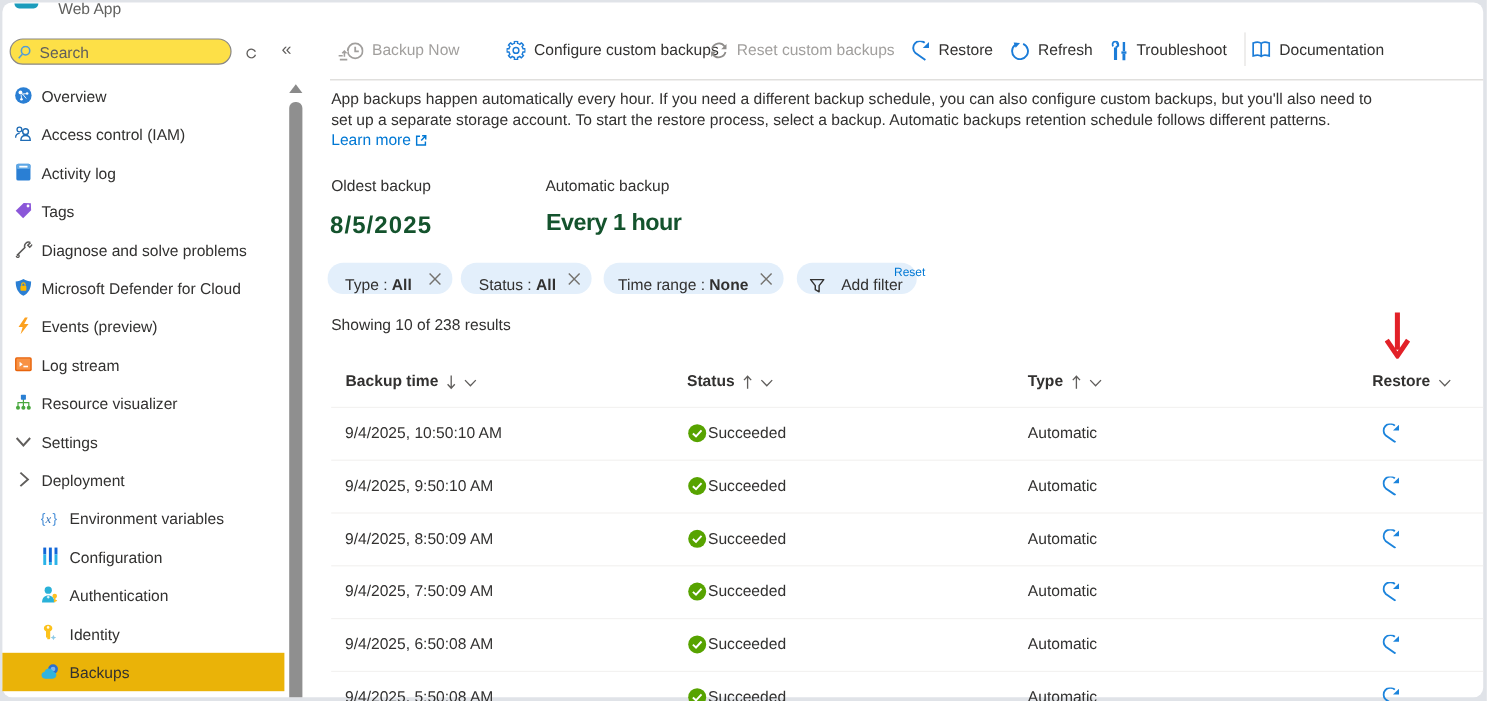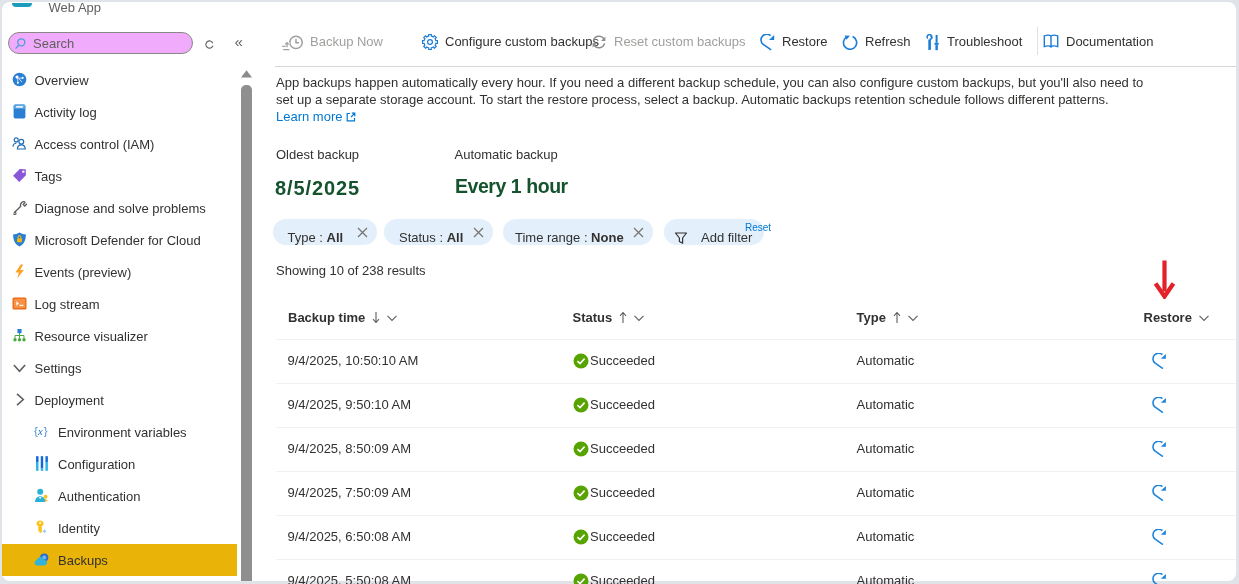--- a/index.html
+++ b/index.html
@@ -7,21 +7,21 @@
   body { background:#e0e3e8; font-family:"Liberation Sans", sans-serif; color:#323130; }
   .card { position:absolute; left:2px; top:2px; width:1234px; height:579px;
           background:#fff; border-radius:8px; }
   .abs { position:absolute; }
   svg { display:block; }
   
   .appico { position:absolute; left:12px; top:2.5px; width:20px; height:4.5px;
             background:#1b9cbc; border-radius:0 0 9px 9px; }
   .appname { position:absolute; left:48.5px; top:0px; font-size:13px; color:#60605e; }
   .search { position:absolute; left:8px; top:31.5px; width:185px; height:22.5px;
-            border:1px solid #8a8886; border-radius:11px; background:#f0abfc; }
+            border:1px solid #8a8886; border-radius:11px; background:#fde047; }
   .search .stx { position:absolute; left:24px; top:3.5px; font-size:13px; color:#605e5c; }
   .collapse { position:absolute; left:234.5px; top:32.5px; font-size:15px; color:#605e5c; }
   .nav { position:absolute; left:2px; top:63.5px; width:235px; }
   .nav .it { position:relative; height:32px; }
   .nav .it .ic { position:absolute; left:10px; top:8px; width:15px; height:15px; }
   .nav .it .ic svg { width:15px; height:15px; }
   .nav .it .lb { position:absolute; left:32.5px; top:9.5px; font-size:13px; color:#323130; white-space:nowrap; }
   .nav .it.sub .ic { left:32px; }
   .nav .it.sub .lb { left:56px; }
   .nav .it.sel { background:#eab308; }
@@ -38,21 +38,21 @@
   a.lm { color:#0078d4; text-decoration:none; }
   .lbl { position:absolute; font-size:13px; color:#323130; }
   .big { position:absolute; font-size:19px; font-weight:bold; color:#14532d; }
   
   .pill { position:absolute; top:219px; height:26px; background:#e3effb; border-radius:13px;
           font-size:13px; display:flex; align-items:flex-end; white-space:nowrap; }
   .reset { position:absolute; left:745px; top:222px; font-size:10px; color:#0078d4; }
   .showing { position:absolute; left:276px; top:262.5px; font-size:13px; }
   
   .thead { position:absolute; left:276px; top:296px; width:960px; height:43px; }
-  .thead .h { position:absolute; top:14px; font-size:13px; font-weight:bold; display:flex; align-items:center; }
+  .thead .h { position:absolute; top:14px; font-size:13px; font-weight:bold; display:flex; align-items:flex-end; }
   .thr { position:absolute; left:276px; width:960px; height:44px; border-top:1px solid #f3f2f1; }
   .thr .c { position:absolute; top:13px; font-size:13px; }
 </style>
 </head>
 <body>
 <div class="card"></div>
 
 <div class="appico"></div>
 <div class="appname">Web App</div>
 
@@ -76,38 +76,38 @@
           <circle cx="4.7" cy="4.7" r="1.5" fill="#fff"></circle>
           <circle cx="9.9" cy="5.5" r="1" fill="#fff"></circle>
           <circle cx="5.5" cy="10" r="1" fill="#fff"></circle>
           <path d="M5.9 5.9 L9 5.7 M5.2 6.3 L5.5 9.1 M6.3 5.9 L9.2 9.4" stroke="#fff" stroke-width="0.7"></path>
         </svg>
       </span>
       <span class="lb">Overview</span>
     </div>
     <div class="it">
       <span class="ic">
-        <svg width="14" height="14" viewBox="0 0 14 14">
-          <rect x="1.5" y="0.5" width="11" height="13" rx="1.5" fill="#2a7fd4"></rect>
-          <rect x="1.5" y="0.5" width="11" height="4" rx="1.5" fill="#5ea7e5"></rect>
-          <rect x="3.8" y="2" width="6.4" height="1.4" fill="#fff"></rect>
-        </svg>
-      </span>
-      <span class="lb">Activity log</span>
-    </div>
-    <div class="it">
-      <span class="ic">
         <svg width="15" height="14" viewBox="0 0 15 14">
           <circle cx="9.3" cy="5.2" r="2.4" fill="none" stroke="#1f6cb5" stroke-width="1.2"></circle>
           <path d="M5.4 12.5 C5.4 9.8 7 8.4 9.3 8.4 C11.6 8.4 13.2 9.8 13.2 12.5 Z" fill="none" stroke="#1f6cb5" stroke-width="1.2"></path>
           <circle cx="4.2" cy="3.4" r="2" fill="none" stroke="#1f6cb5" stroke-width="1.1"></circle>
           <path d="M1 10.3 C1 7.9 2.4 6.7 4.4 6.7" fill="none" stroke="#1f6cb5" stroke-width="1.1"></path>
         </svg>
       </span>
       <span class="lb">Access control (IAM)</span>
+    </div>
+    <div class="it">
+      <span class="ic">
+        <svg width="14" height="14" viewBox="0 0 14 14">
+          <rect x="1.5" y="0.5" width="11" height="13" rx="1.5" fill="#2a7fd4"></rect>
+          <rect x="1.5" y="0.5" width="11" height="4" rx="1.5" fill="#5ea7e5"></rect>
+          <rect x="3.8" y="2" width="6.4" height="1.4" fill="#fff"></rect>
+        </svg>
+      </span>
+      <span class="lb">Activity log</span>
     </div>
     <div class="it">
       <span class="ic">
         <svg width="14" height="14" viewBox="0 0 14 14">
           <path d="M7.2 1 L12.8 1.2 L13 6.8 L6.8 13 L1 7.2 Z" fill="#8b57d9"></path>
           <circle cx="10.6" cy="3.4" r="1.1" fill="#fff"></circle>
         </svg>
       </span>
       <span class="lb">Tags</span>
     </div>

